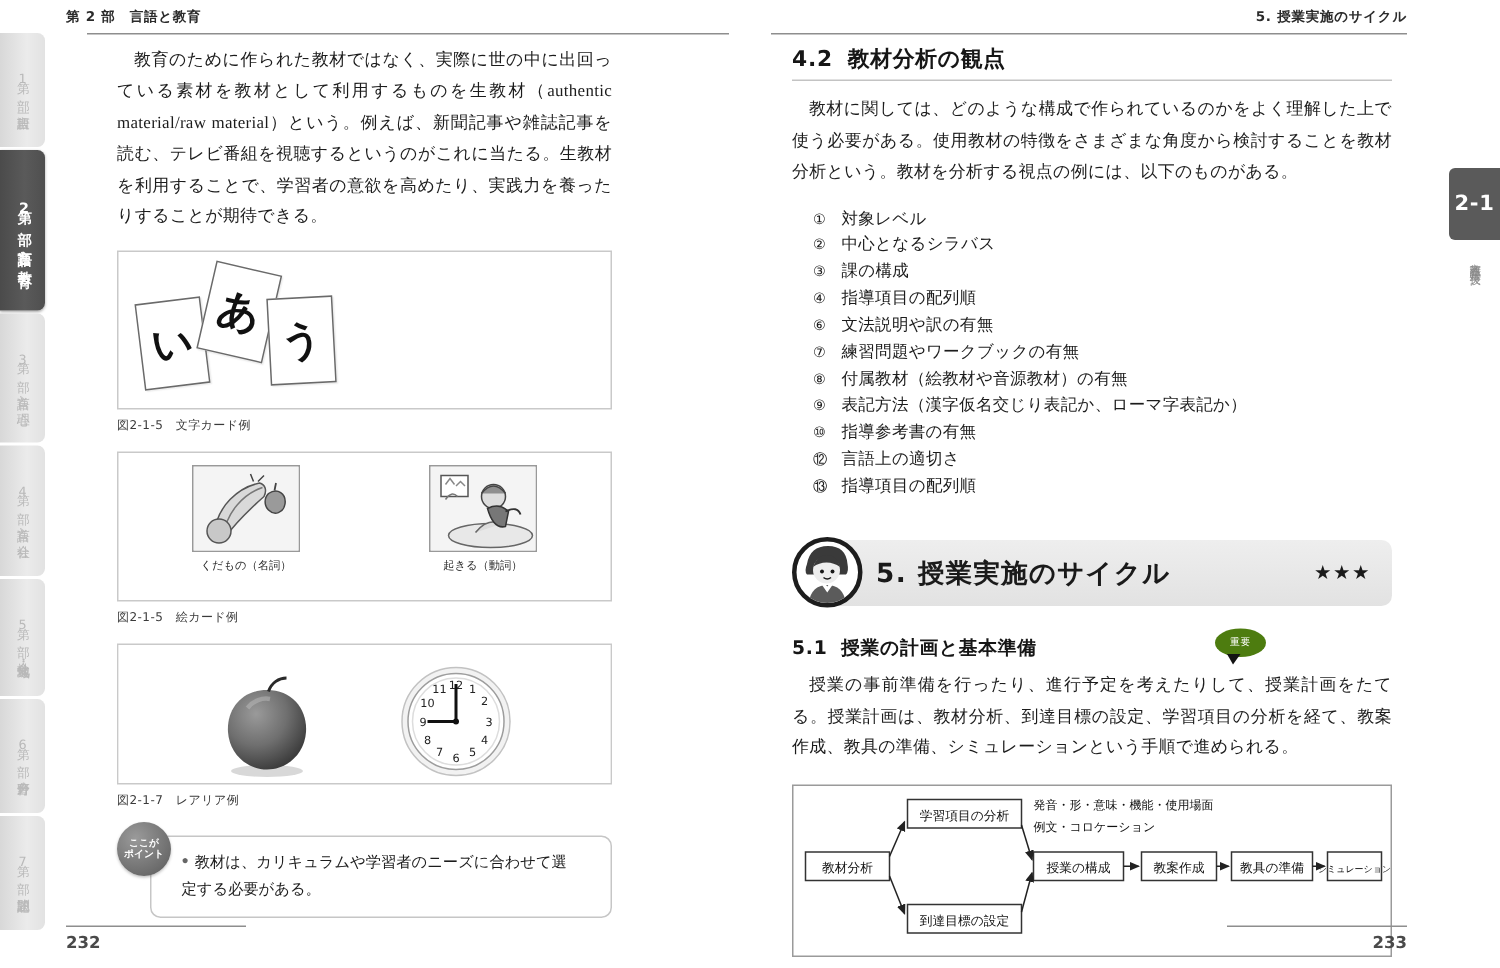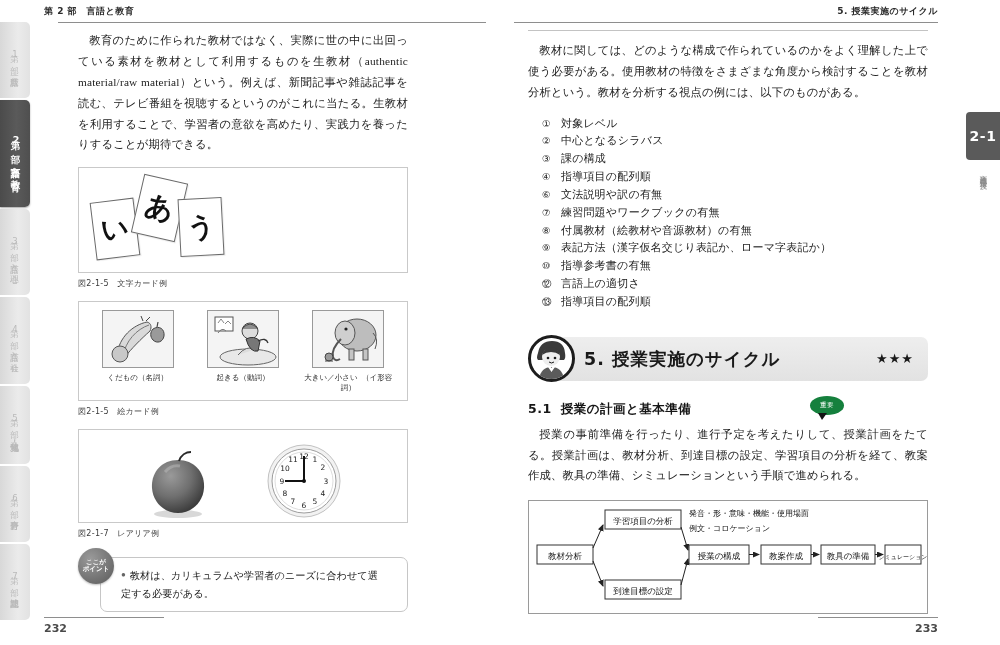--- a/index.html
+++ b/index.html
@@ -225,21 +225,21 @@
     display: flex; align-items: center;
   }
   .subhead .st {
     font-family: "DejaVu Sans", sans-serif;
     font-size: 12.5px; font-weight: bold; color: #161616; letter-spacing: .5px;
   }
   .subhead .st .n { margin-right: 9px; }
   .balloon {
     position: absolute; right: 84px; top: -5px;
     width: 34px; height: 19px; border-radius: 50%;
-    background: #15803d; color: #fff;
+    background: #4d7c0f; color: #fff;
     font-family: "DejaVu Sans", sans-serif;
     font-size: 6.5px; letter-spacing: .5px;
     display: flex; align-items: center; justify-content: center;
   }
   .balloon:after {
     content: ""; position: absolute; left: 8px; bottom: -5px;
     border-left: 4px solid transparent; border-right: 5px solid transparent;
     border-top: 7px solid #131313;
   }
 
@@ -343,38 +343,20 @@
                   <path d="M30 44 q8 -10 18 -6" fill="#dcdcdc" stroke="#666" stroke-width="1"></path>
                   <circle cx="42" cy="20" r="8" fill="#ddd" stroke="#444" stroke-width="1"></circle>
                   <path d="M34 18 q8 -10 16 0" fill="#8f8f8f" stroke="#444" stroke-width="1"></path>
                   <path d="M38 28 q4 14 12 12 l2 -10 q-6 -6 -14 -2 Z" fill="#777" stroke="#333" stroke-width="1"></path>
                   <path d="M50 30 q8 -4 10 2" stroke="#333" stroke-width="1.3" fill="none"></path>
                 </svg>
               </div>
               <div class="pclabel">起きる（動詞）</div>
             </div>
 
-            <div class="pcell">
-              <div class="pthumb">
-                <svg width="72" height="58" viewBox="0 0 72 58">
-                  <rect width="72" height="58" fill="#f4f4f4"></rect>
-                  <ellipse cx="44" cy="24" rx="19" ry="16" fill="#bdbdbd" stroke="#555" stroke-width="1"></ellipse>
-                  <ellipse cx="32" cy="22" rx="10" ry="12" fill="#cfcfcf" stroke="#555" stroke-width="1"></ellipse>
-                  <path d="M28 28 q-10 10 -8 18 q2 5 7 2" fill="none" stroke="#555" stroke-width="2"></path>
-                  <rect x="36" y="38" width="5" height="11" fill="#c4c4c4" stroke="#555" stroke-width="1"></rect>
-                  <rect x="50" y="38" width="5" height="11" fill="#c4c4c4" stroke="#555" stroke-width="1"></rect>
-                  <circle cx="33" cy="18" r="1.6" fill="#222"></circle>
-                  <path d="M60 22 q6 6 2 16" fill="none" stroke="#555" stroke-width="1"></path>
-                  <circle cx="16" cy="46" r="4" fill="#9a9a9a" stroke="#444" stroke-width="1"></circle>
-                  <path d="M12 50 h8" stroke="#444" stroke-width="1"></path>
-                </svg>
-              </div>
-              <div class="pclabel">大きい／小さい
-（イ形容詞）</div>
-            </div>
 
           </div>
         </div>
         <div class="figcap">図2-1-5　絵カード例</div>
       </div>
 
       <div class="fig">
         <div class="figbox">
           <div class="realia">
             <div class="apple">
@@ -436,20 +418,23 @@
     <div class="footrule"></div>
     <div class="pagenum">232</div>
   </div>
 
   <div class="half right">
     <div class="runhead">5. 授業実施のサイクル</div>
     <div class="headrule"></div>
 
     <div class="col">
 
+      <h2 class="sec">
+        <span class="n">4.2</span><span>教材分析の観点</span>
+      </h2>
       <div class="secrule"></div>
 
       <p class="body">教材に関しては、どのような構成で作られているのかをよく理解した上で使う必要がある。使用教材の特徴をさまざまな角度から検討することを教材分析という。教材を分析する視点の例には、以下のものがある。</p>
 
       <ol class="points">
         <li><span class="cn">①</span><span>対象レベル</span></li>
         <li><span class="cn">②</span><span>中心となるシラバス</span></li>
         <li><span class="cn">③</span><span>課の構成</span></li>
         <li><span class="cn">④</span><span>指導項目の配列順</span></li>
         <li><span class="cn">⑥</span><span>文法説明や訳の有無</span></li>

